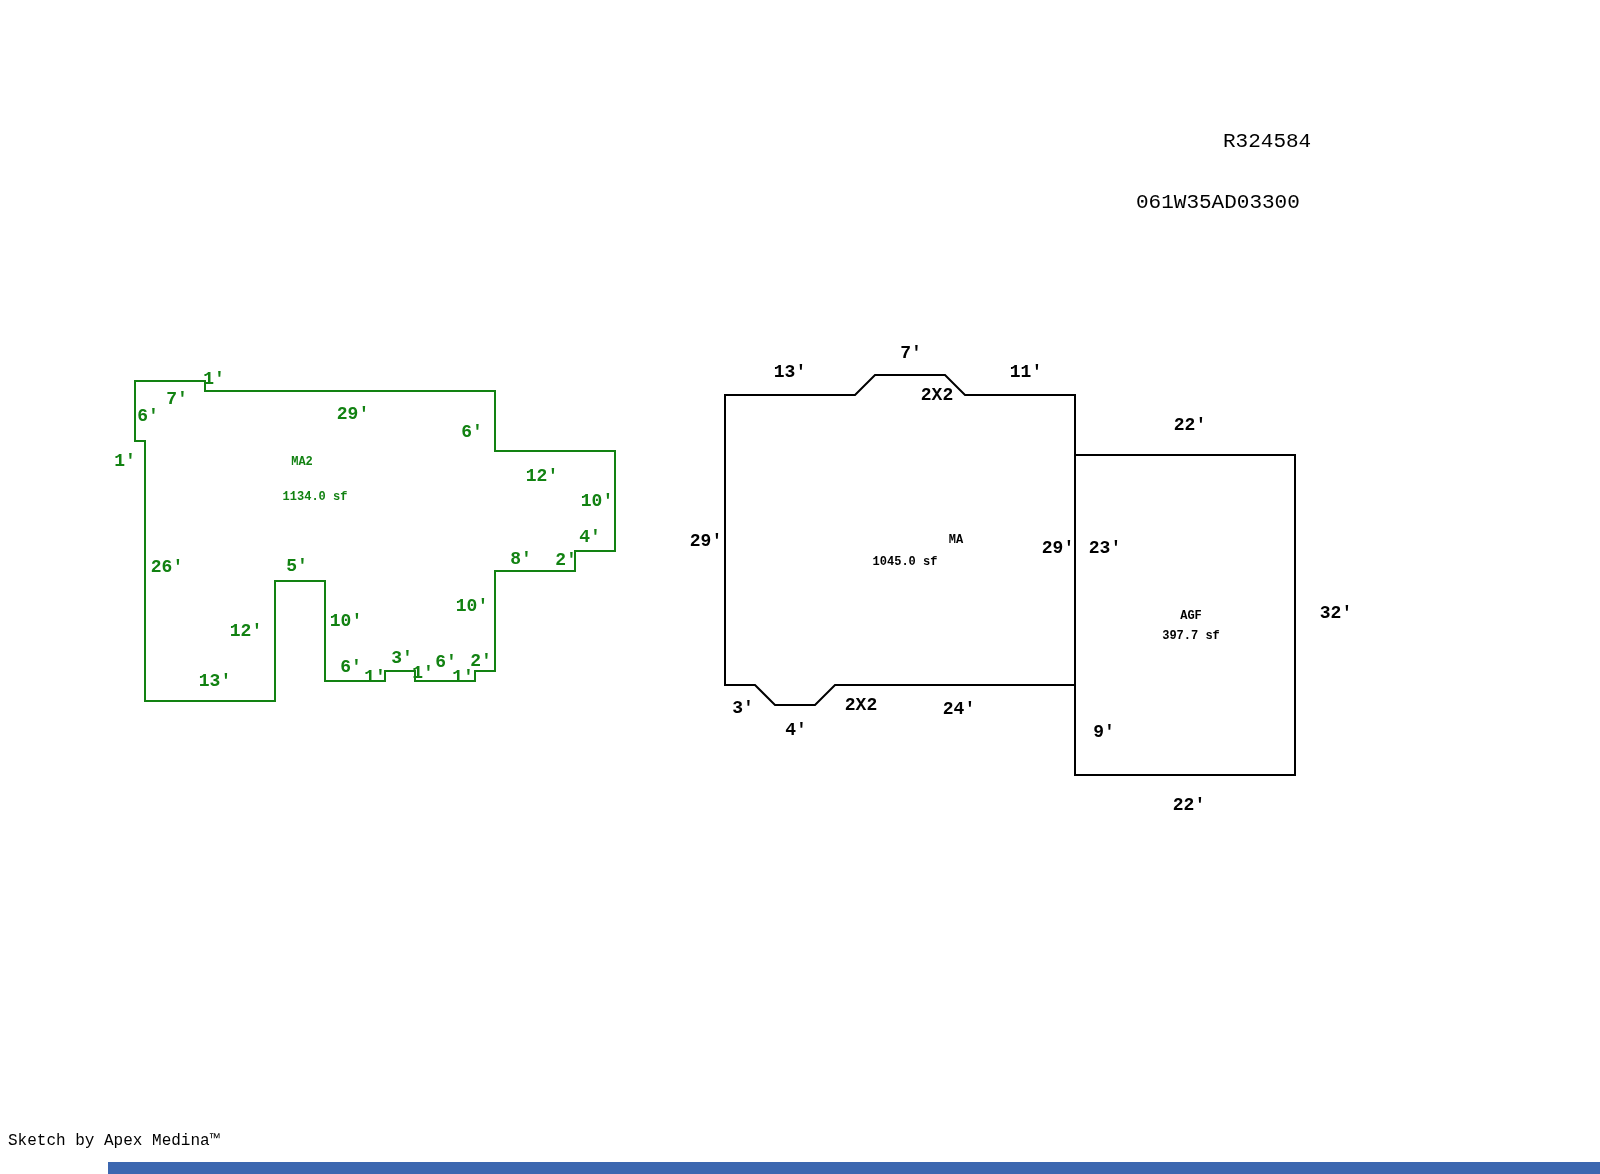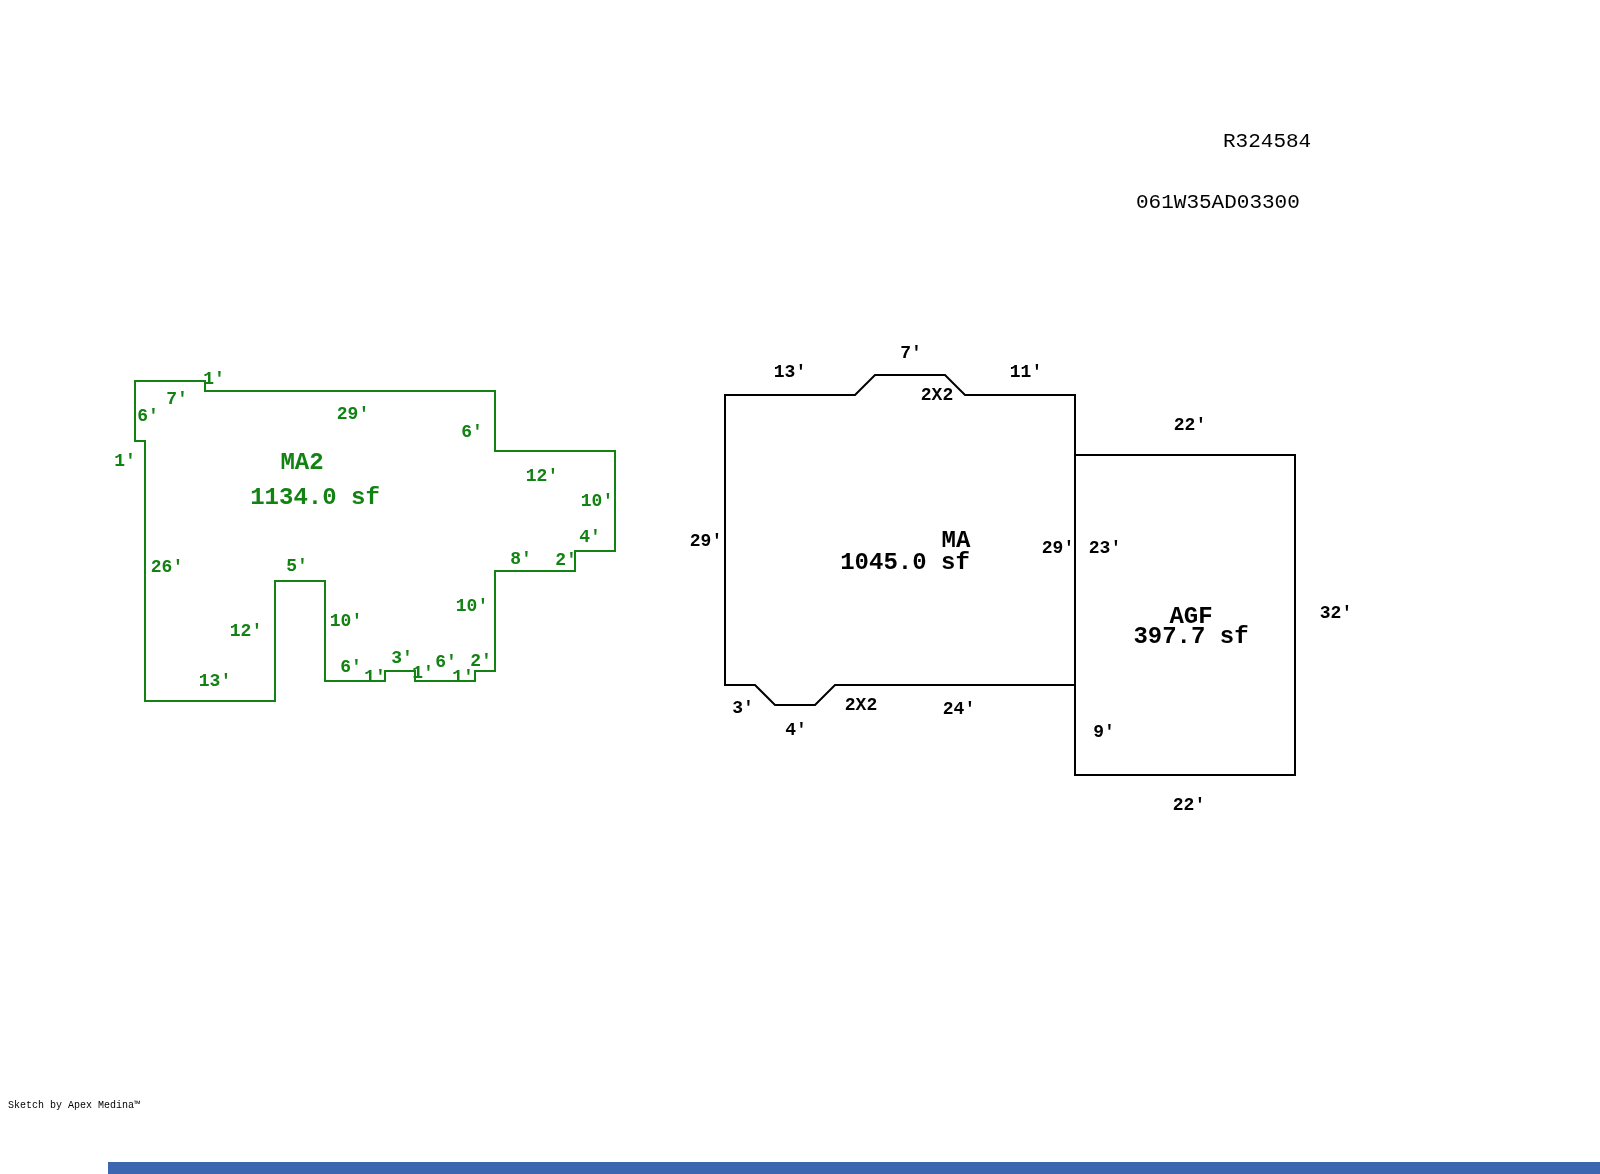--- a/index.html
+++ b/index.html
@@ -28,31 +28,31 @@
     transform: translate(-50%, -50%);
     font-size: 18px;
     font-weight: bold;
     white-space: nowrap;
   }
   .labels.green .dim-label { color: #128212; }
   .labels.black .dim-label { color: #000000; }
   .area-title {
     position: absolute;
     transform: translate(-50%, -50%);
-    font-size: 24px;
+    font-size: 12px;
     font-weight: bold;
     white-space: nowrap;
   }
   .area-title.green { color: #128212; }
   .area-title.black { color: #000000; }
   .credit {
     position: absolute;
     left: 8px;
-    top: 1100px;
-    font-size: 10px;
+    top: 1132px;
+    font-size: 16px;
     color: #000000;
     white-space: nowrap;
   }
   .bottom-bar {
     position: absolute;
     left: 108px;
     right: 0;
     bottom: 0;
     height: 12px;
     background: #3c67b0;

